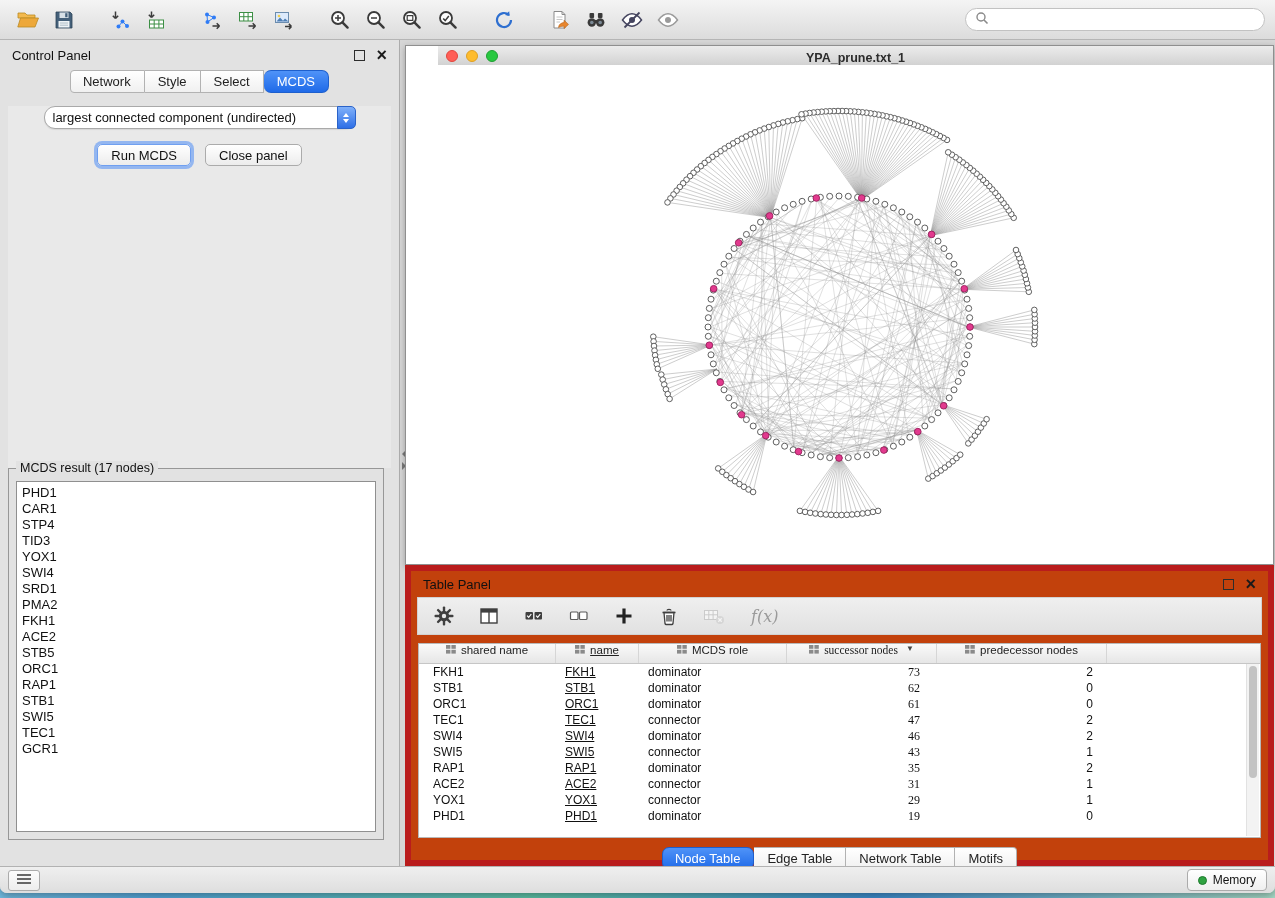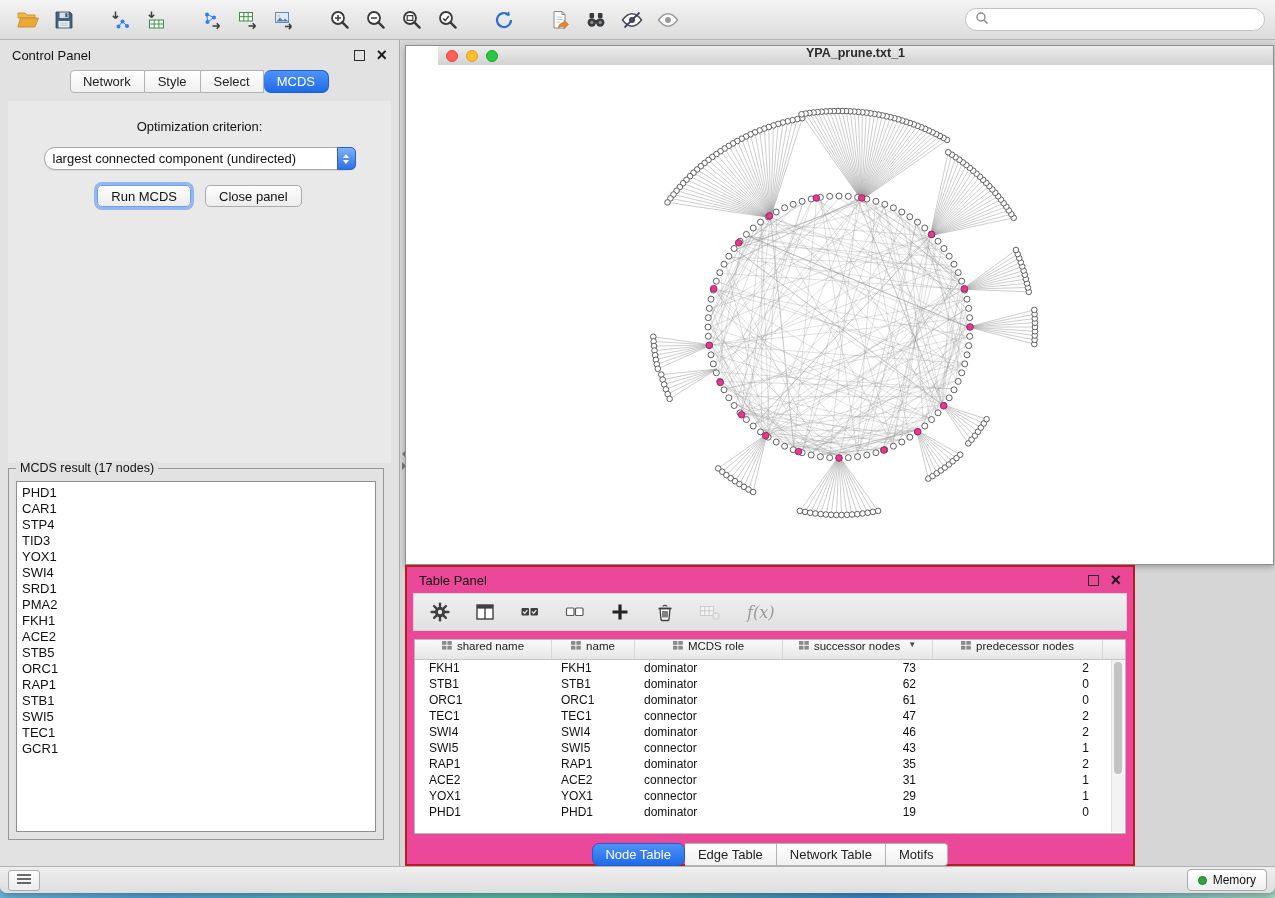--- a/index.html
+++ b/index.html
@@ -60,41 +60,41 @@
   .split-handle{position:absolute;left:400px;top:446px;width:7px;height:28px;display:flex;flex-direction:column;
     gap:4px;align-items:center;justify-content:center;}
   .split-handle i{display:block;width:0;height:0;border-top:4px solid transparent;border-bottom:4px solid transparent;}
   .split-handle .l{border-right:4px solid #7a7a7a;}
   .split-handle .r{border-left:4px solid #7a7a7a;}
 
   
   .net-window{position:absolute;left:405px;top:45px;width:869px;height:520px;background:#fff;
     border:1px solid #8f8f8f;box-sizing:border-box;box-shadow:0 2px 6px rgba(0,0,0,0.28);}
   .titlebar{height:19px;background:linear-gradient(#ececec,#d2d2d2);border-bottom:1px solid #a6a6a6;
-    position:relative;display:flex;align-items:flex-start;justify-content:center;margin-left:32px;}
+    position:relative;display:flex;align-items:flex-end;justify-content:center;margin-left:32px;}
   .net-title{font-size:12.5px;font-weight:bold;color:#2c2c2c;}
   .lights{position:absolute;left:8px;top:3.5px;display:flex;gap:8px;}
   .light{width:12px;height:12px;border-radius:50%;box-sizing:border-box;}
   .light.red{background:#ff5f57;border:1px solid #e2463d;}
   .light.yellow{background:#febc2e;border:1px solid #dfa023;}
   .light.green{background:#28c840;border:1px solid #1f9f33;}
   .graph{position:absolute;left:0;top:19px;background:#fff;}
 
   
-  .table-panel{position:absolute;left:405px;top:565px;width:730px;height:301px;background:#ec4899;
-    border:2px solid #b91c1c;box-sizing:border-box;}
+  .table-panel{position:absolute;left:405px;top:565px;width:869px;height:301px;background:#c2410c;
+    border:6px solid #b91c1c;box-sizing:border-box;}
   .tp-header{height:26px;display:flex;align-items:center;padding:0 12px;font-size:13px;}
   .tp-toolbar{height:38px;margin:0 6px;background:linear-gradient(#efefef,#e1e1e1);border:1px solid #d2d2d2;
     display:flex;align-items:center;padding:0 8px;gap:9px;box-sizing:border-box;}
   .fx-label{font-family:"DejaVu Serif","Liberation Serif",serif;font-style:italic;font-size:16px;color:#9a9a9a;margin-left:10px;}
   .table{position:absolute;left:7px;right:7px;top:72px;height:195px;background:#fff;border:1px solid #b9b9b9;box-sizing:border-box;}
   .thead{display:flex;height:19px;background:linear-gradient(#fafafa,#e6e6e6);border-bottom:1px solid #c6c6c6;}
   .th{display:flex;align-items:flex-start;justify-content:center;gap:5px;font-size:11.5px;color:#222;
     border-right:1px solid #d6d6d6;box-sizing:border-box;}
-  .c0{width:137px;}.c1{width:83px;}.c2{width:148px;}.c3{width:150px;}.c4{width:170px;}
+  .c0{width:137px;}.c1{width:83px;text-decoration:underline;}.c2{width:148px;}.c3{width:150px;font-family:Liberation Serif, serif;}.c4{width:170px;}
   .th.fill,.td.fill{flex:1;border-right:none;}
   .tr{display:flex;height:16px;align-items:center;}
   .td{font-size:12px;color:#111;box-sizing:border-box;overflow:hidden;white-space:nowrap;}
   .td.c0{padding-left:14px;}
   .td.c1{padding-left:9px;}
   .td.c2{padding-left:9px;}
   .td.c3{text-align:right;padding-right:17px;}
   .td.c4{text-align:right;padding-right:14px;}
   .chev{font-size:8px;color:#444;margin-left:3px;}
   .vscroll{position:absolute;right:1px;top:20px;bottom:1px;width:12px;background:#f3f3f3;border-left:1px solid #e2e2e2;}
@@ -301,21 +301,20 @@
           <span class="close-ic">×</span>
         </span>
       </div>
       <div class="cp-tabs">
           <div class="seg-tab">Network</div>
           <div class="seg-tab">Style</div>
           <div class="seg-tab">Select</div>
           <div class="seg-tab active">MCDS</div>
         </div>
       <div class="cp-body">
-        <div class="opt-label">Optimization criterion:</div>
         <div class="select">
           <span>largest connected component (undirected)</span>
           <span class="stepper">
               <i class="up"></i>
               <i class="dn"></i>
             </span>
         </div>
         <div class="btn-row">
           <button class="mac-btn focus">Run MCDS</button>
           <button class="mac-btn">Close panel</button>

